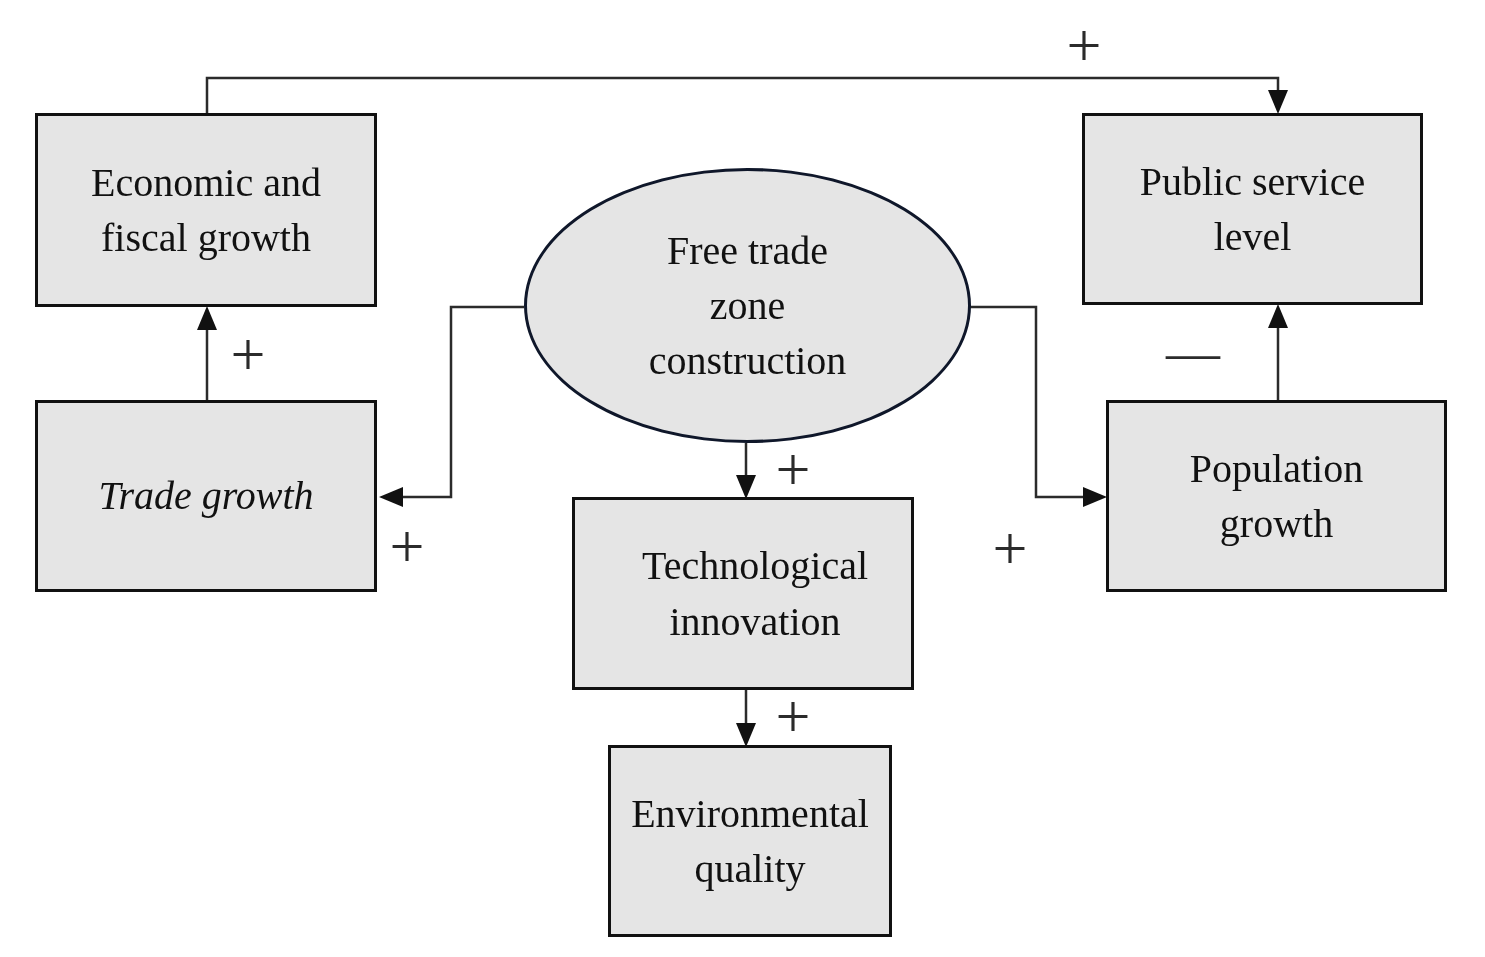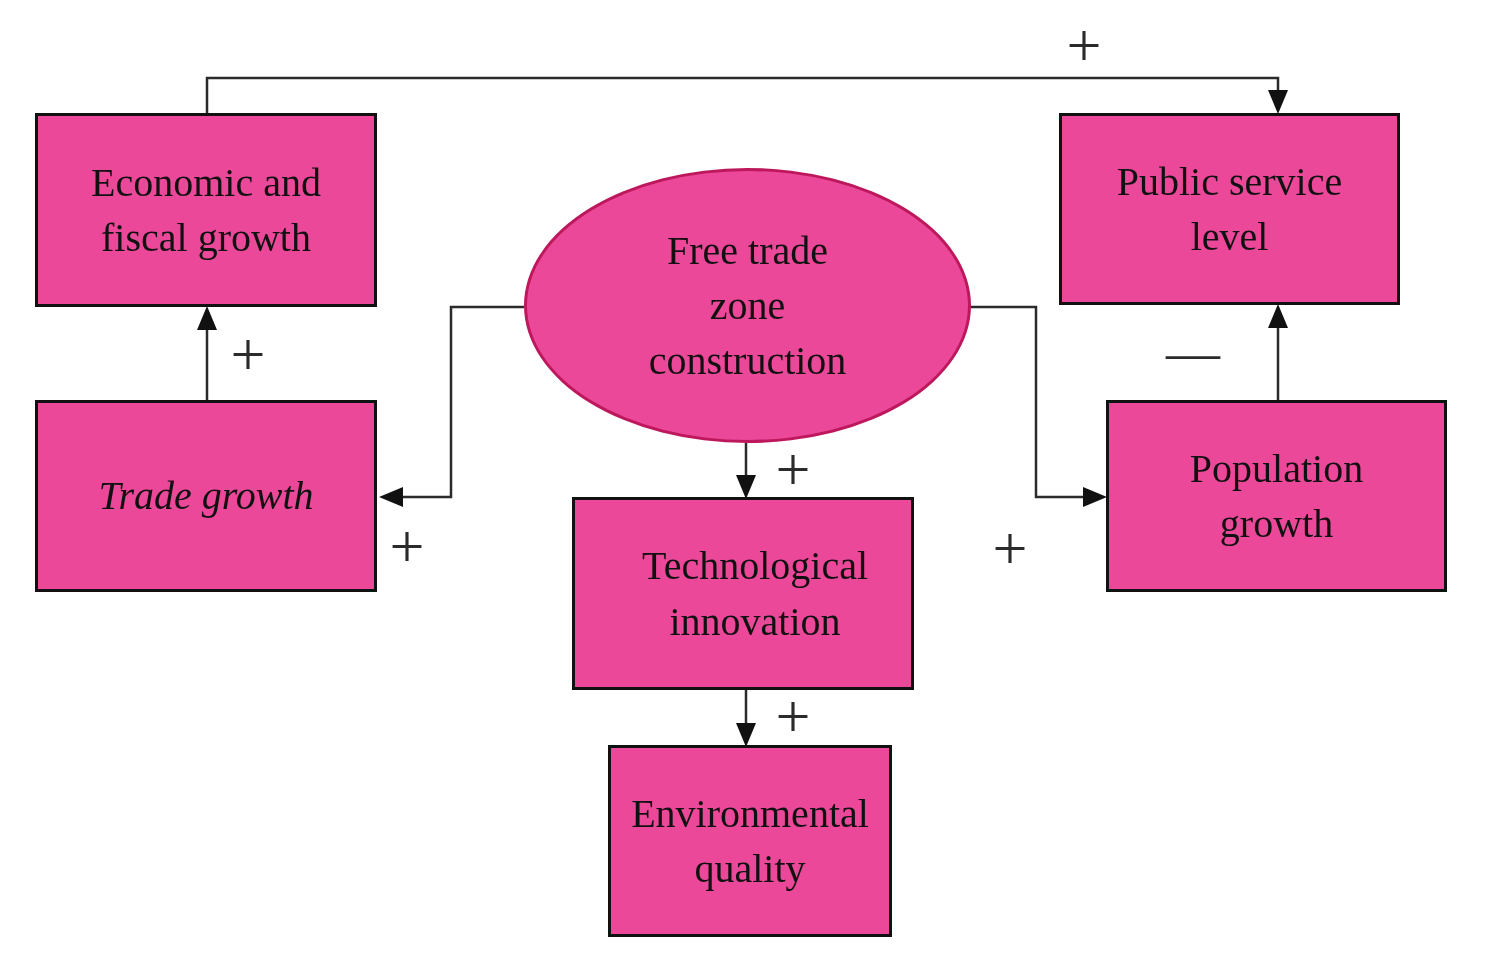--- a/index.html
+++ b/index.html
@@ -23,27 +23,27 @@
     width: 1485px;
     height: 957px;
   }
   .node {
     position: absolute;
     display: flex;
     align-items: center;
     justify-content: center;
     text-align: center;
     box-sizing: border-box;
-    background: #ec4899;
+    background: #e5e5e5;
   }
   .box {
     border: 3.5px solid #111111;
   }
   .ellipse {
-    border: 3px solid #be185d;
+    border: 3px solid #0f172a;
     border-radius: 50%;
   }
   .label {
     display: block;
     white-space: pre-line;
     font-size: 40px;
     line-height: 1.38;
     color: #111111;
   }
   .sign {
@@ -89,21 +89,21 @@
 
   <div class="node box" style="left:35px; top:113px; width:342px; height:194px;">
     <span class="label">Economic and
 fiscal growth</span>
   </div>
 
   <div class="node box" style="left:35px; top:400px; width:342px; height:192px;font-style:italic;">
     <span class="label">Trade growth</span>
   </div>
 
-  <div class="node box" style="left:1059px; top:113px; width:341px; height:192px;">
+  <div class="node box" style="left:1082px; top:113px; width:341px; height:192px;">
     <span class="label">Public service
 level</span>
   </div>
 
   <div class="node box" style="left:1106px; top:400px; width:341px; height:192px;">
     <span class="label">Population
 growth</span>
   </div>
 
   <div class="node box" style="left:572px; top:497px; width:342px; height:193px;padding-left:24px;">

